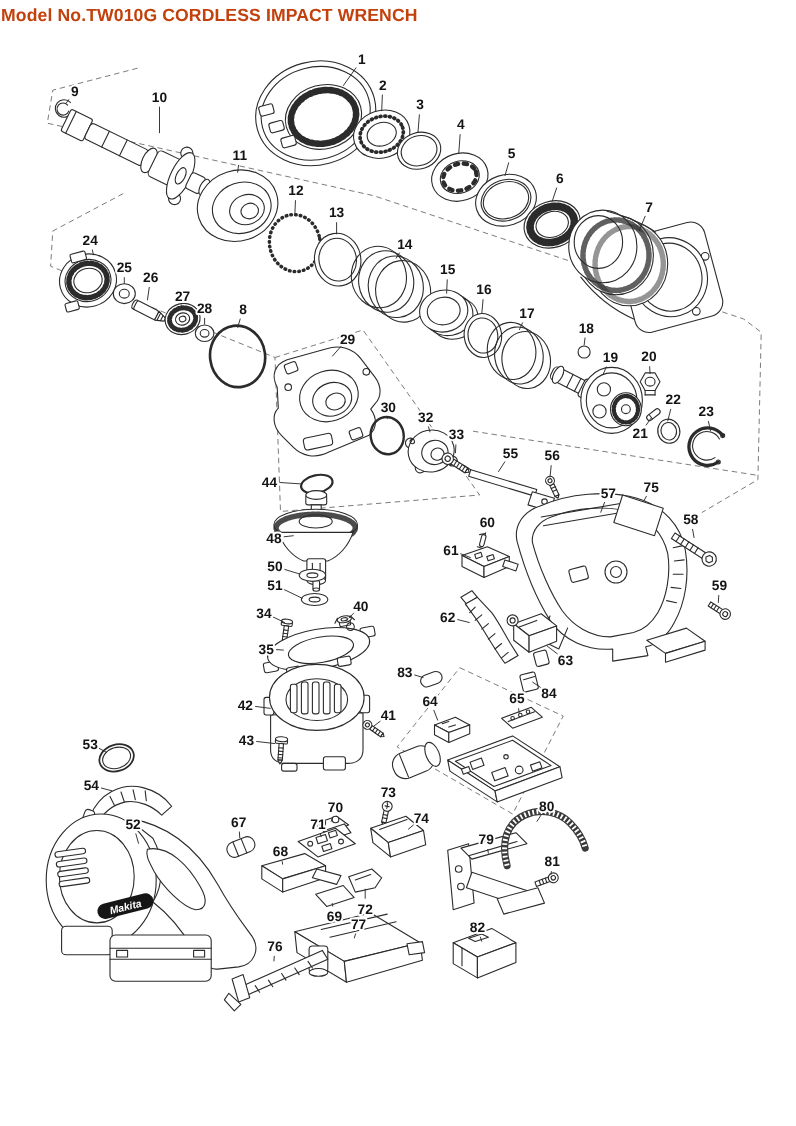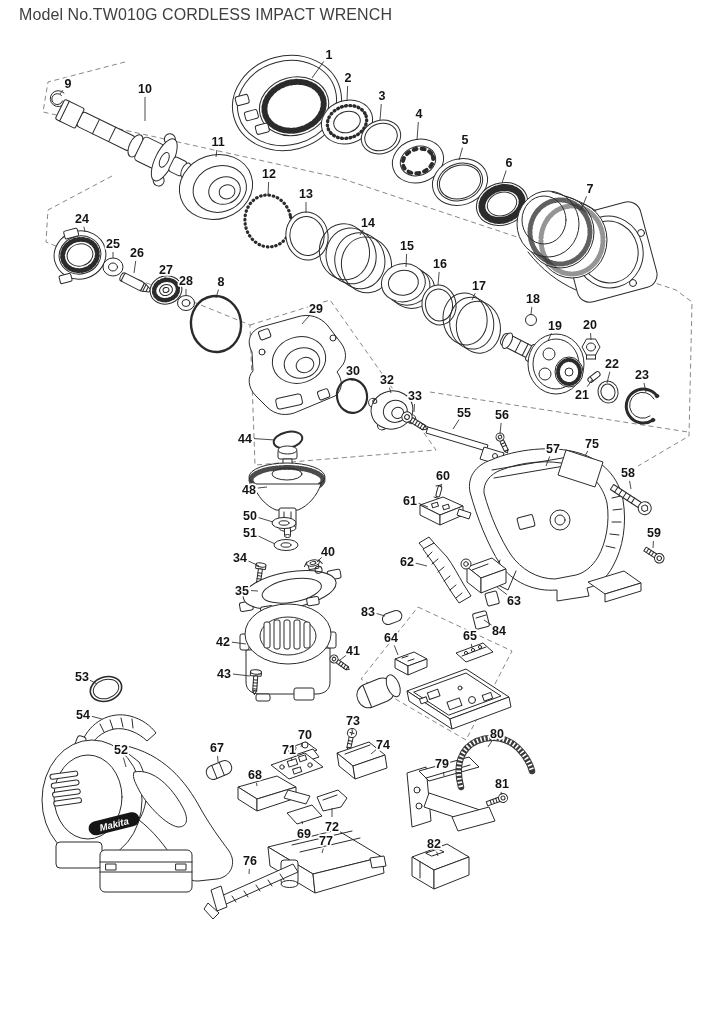--- a/index.html
+++ b/index.html
@@ -1,17 +1,17 @@
 <!DOCTYPE html>
 <html><head>
 <meta charset="utf-8">
 <style>
   html,body{margin:0;padding:0;background:#fff}
   body{width:724px;height:1024px;position:relative;font-family:"Liberation Sans",sans-serif}
-  .title{position:absolute;left:19px;top:6px;font-size:16px;font-weight:400;color:#404040;letter-spacing:.1px}
+  .title{position:absolute;left:1px;top:6px;font-size:16px;font-weight:700;color:#c2410c;letter-spacing:.1px}
   svg{position:absolute;left:0;top:0}
   .ln{fill:none;stroke:#2b2b2b;stroke-width:1;stroke-linecap:round;stroke-linejoin:round}
   .fw{fill:#fff;stroke:#2b2b2b;stroke-width:1;stroke-linejoin:round}
   .or{fill:none;stroke:#2b2b2b;stroke-width:2.4}
   .dash{fill:none;stroke:#6a6a6a;stroke-width:.8;stroke-dasharray:5 3.5}
   .leader{stroke:#2b2b2b;stroke-width:.85}
   .part-label{font:600 12.5px "Liberation Sans",sans-serif;fill:#141414;text-anchor:middle;
               paint-order:stroke;stroke:#fff;stroke-width:3.5px;stroke-linejoin:round}
   .logo-text{font:italic 700 9.5px "Liberation Sans",sans-serif;fill:#fff;text-anchor:middle}
 </style>

